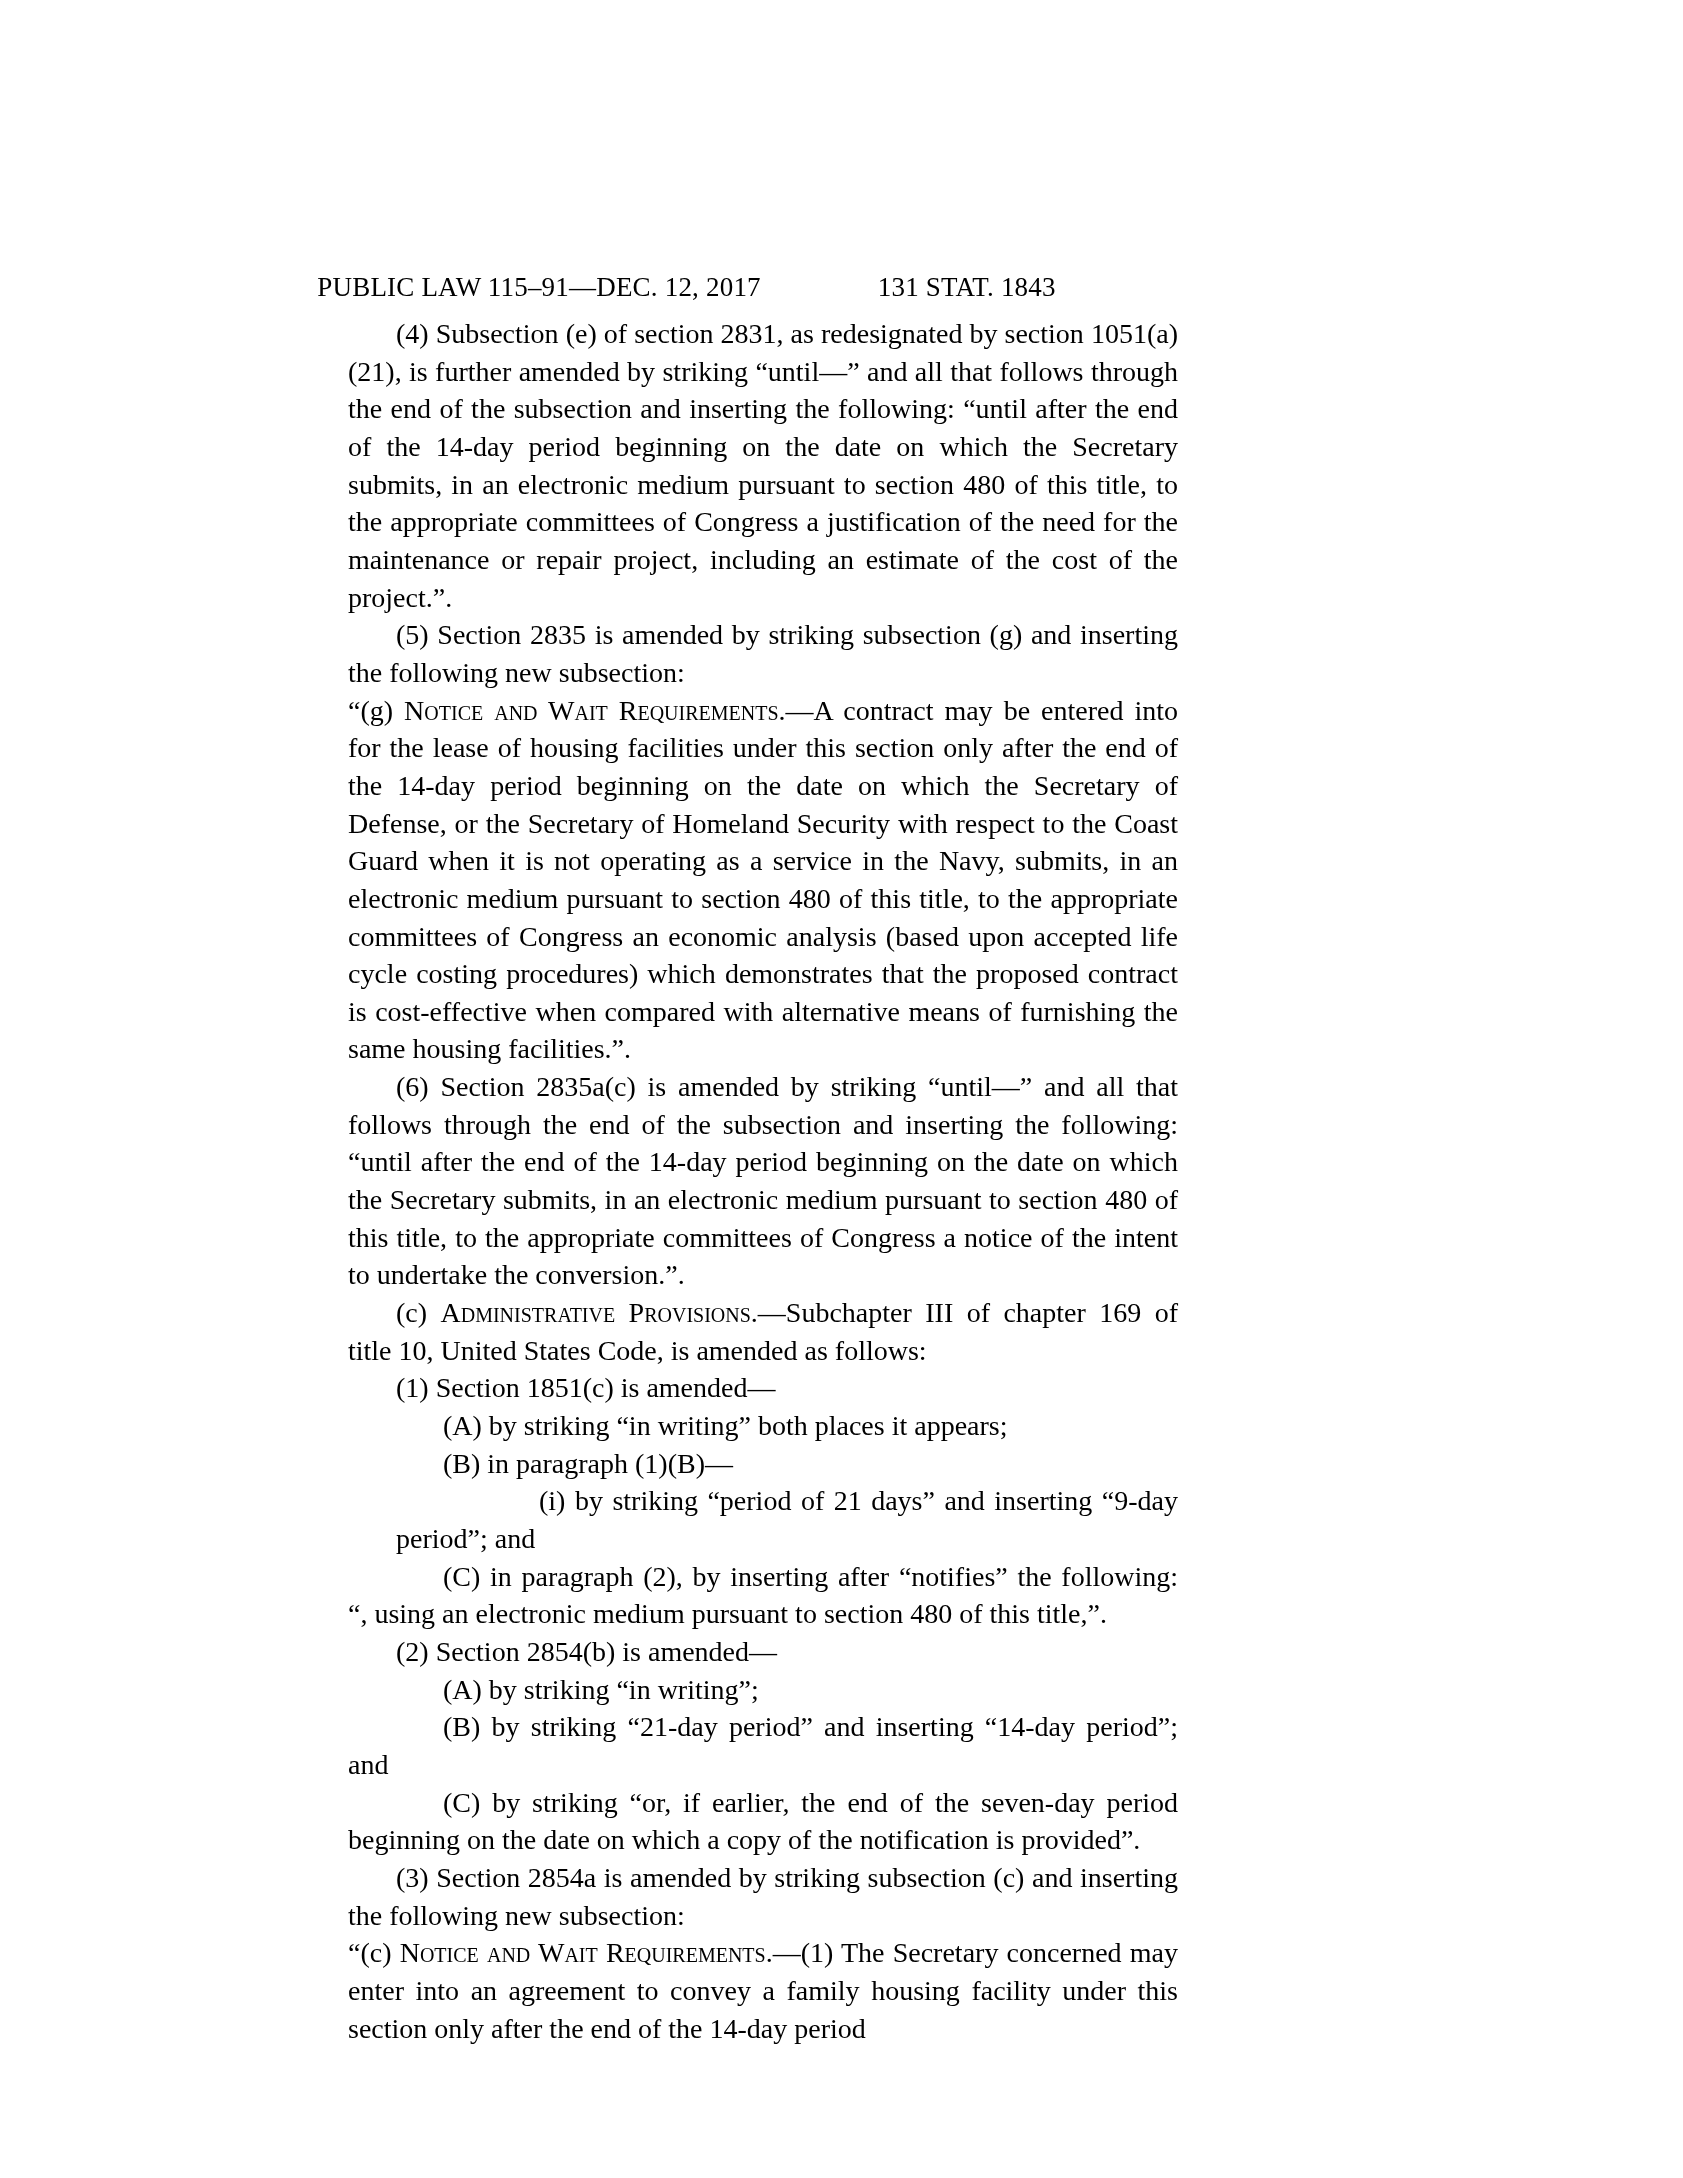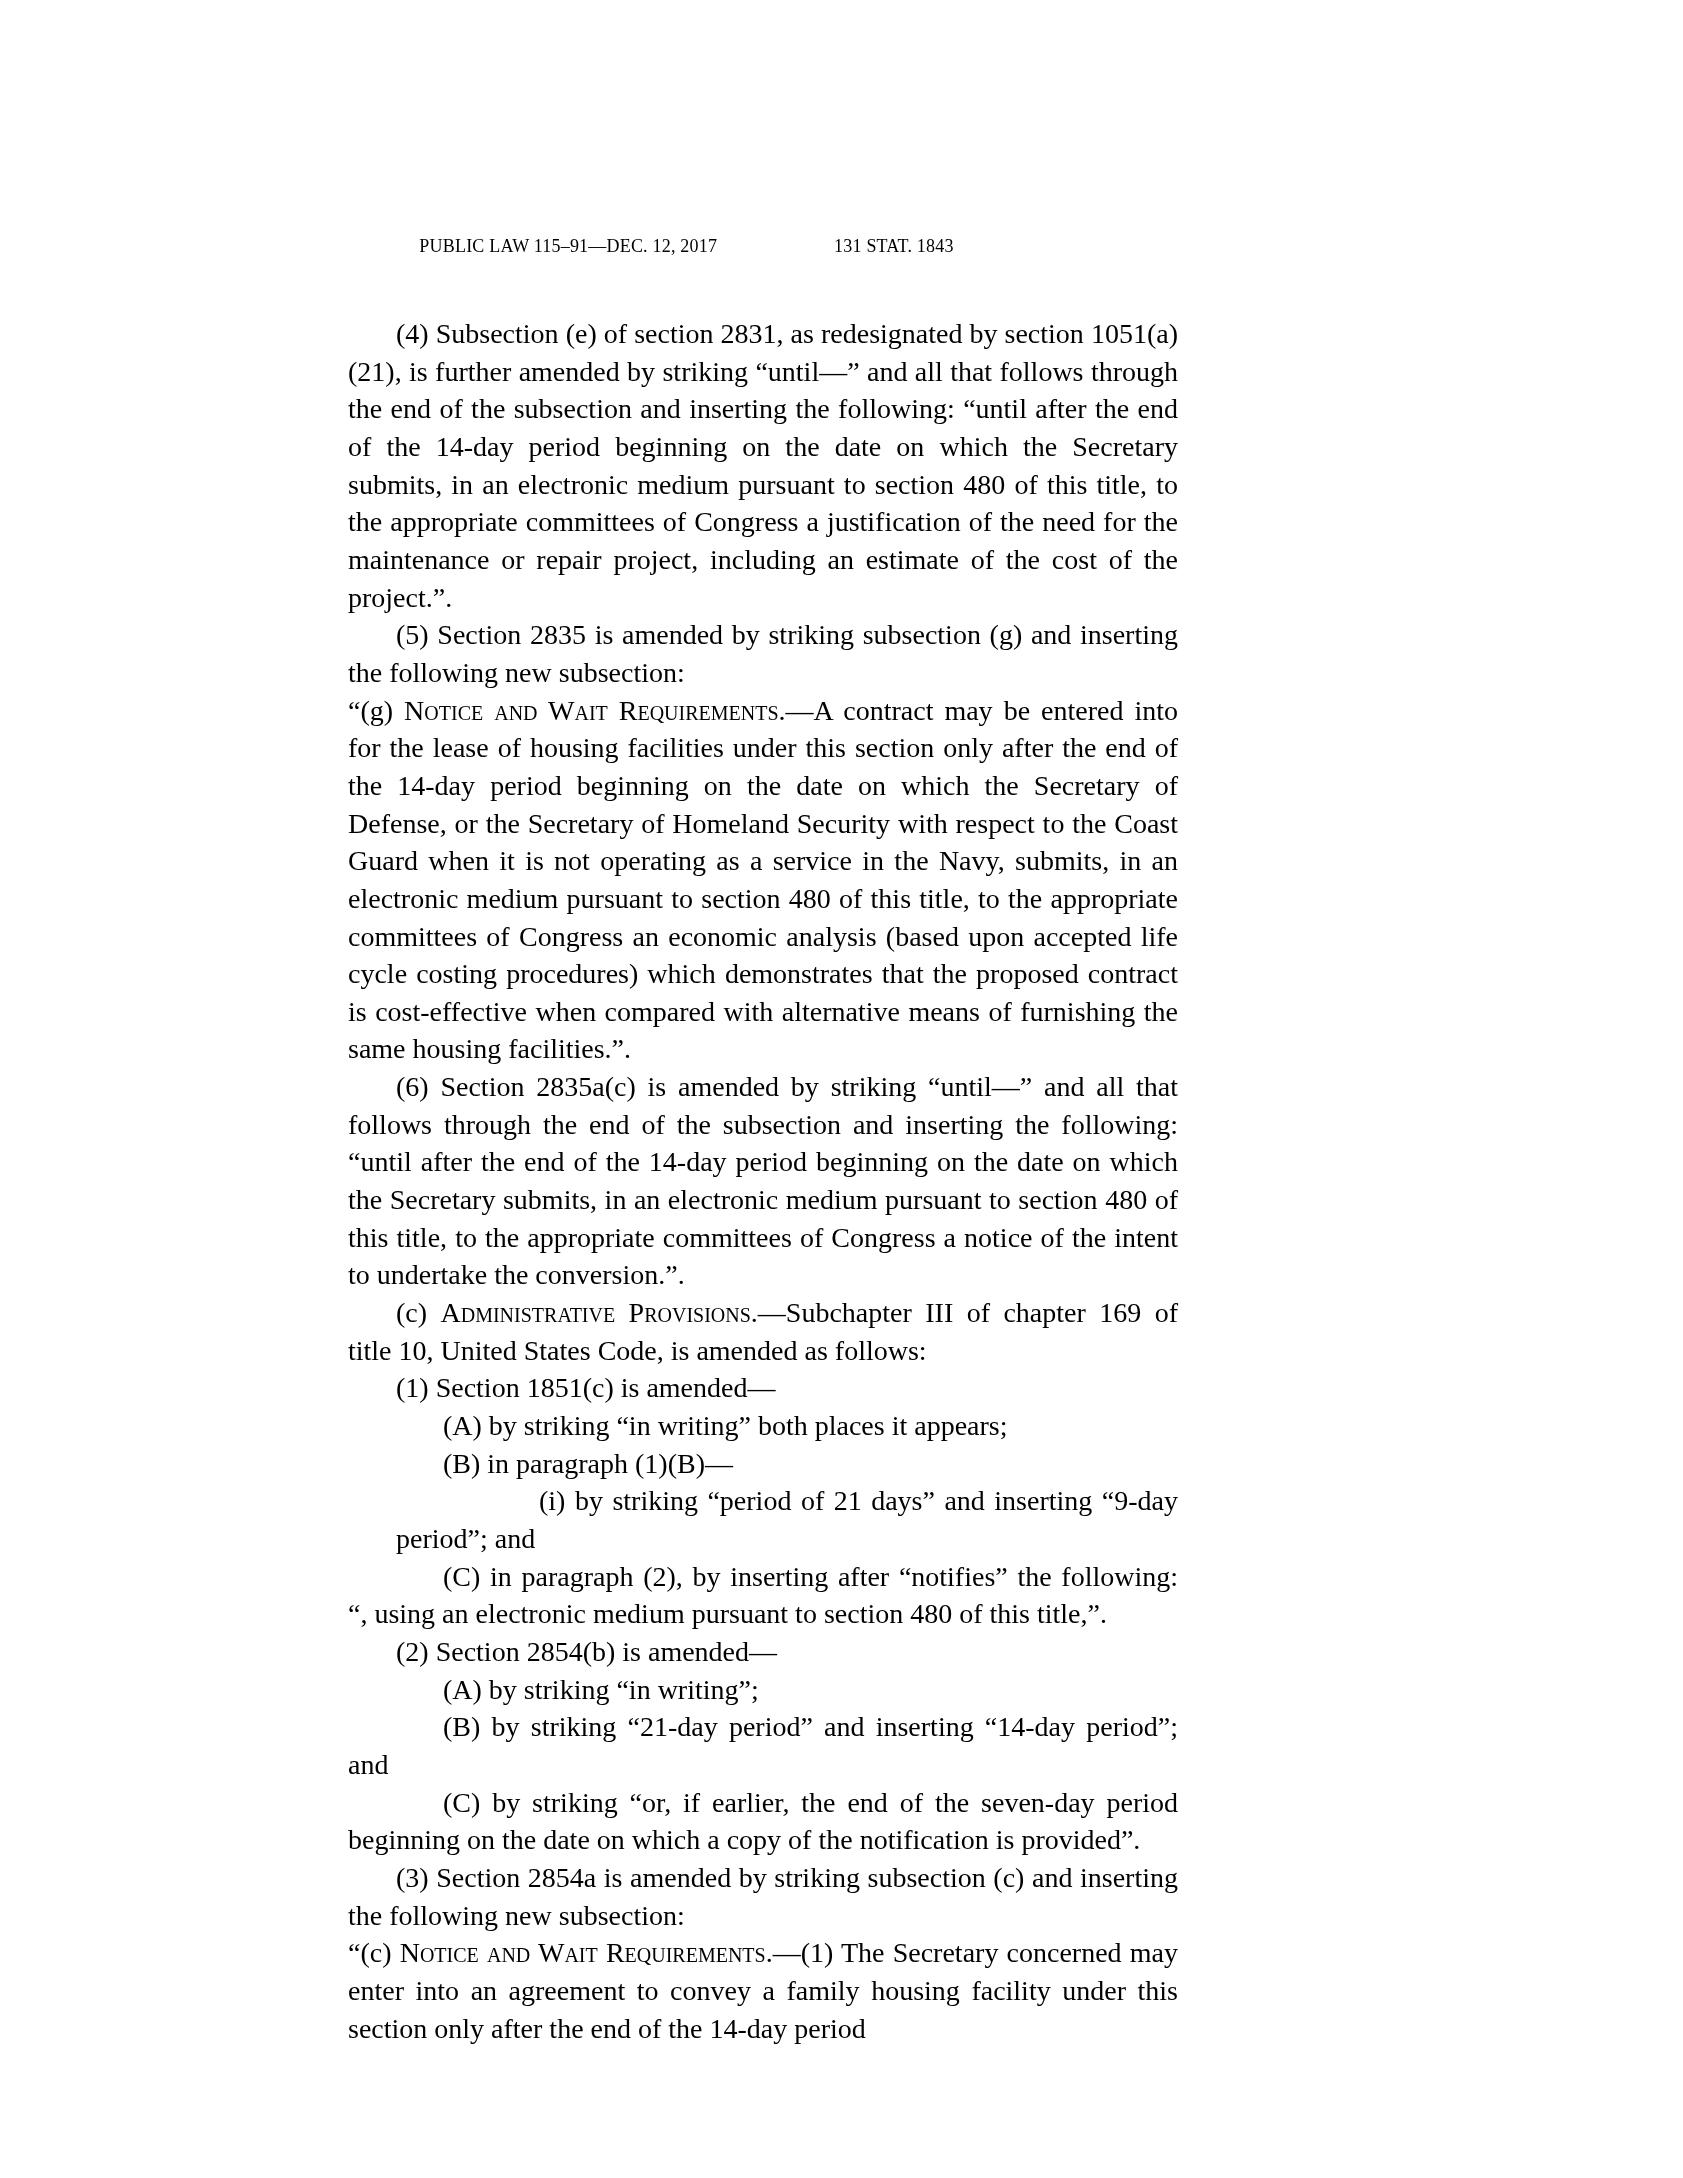--- a/index.html
+++ b/index.html
@@ -17,28 +17,29 @@
     box-sizing: border-box;
   }
   .header {
     position: absolute;
     top: 236px;
     left: 0;
     width: 1373px;
     display: flex;
     justify-content: center;
     align-items: baseline;
-    font-size: 18px;
+    font-size: 27px;
     letter-spacing: 0.2px;
   }
   .header .law {
     margin-right: 117px;
   }
   .header .stat {
     white-space: nowrap;
+    margin-top: 36px;
   }
   .body-col {
     position: absolute;
     top: 315px;
     left: 348px;
     width: 830px;
     font-size: 28px;
     line-height: 1.345;
     text-align: justify;
     text-justify: inter-word;

